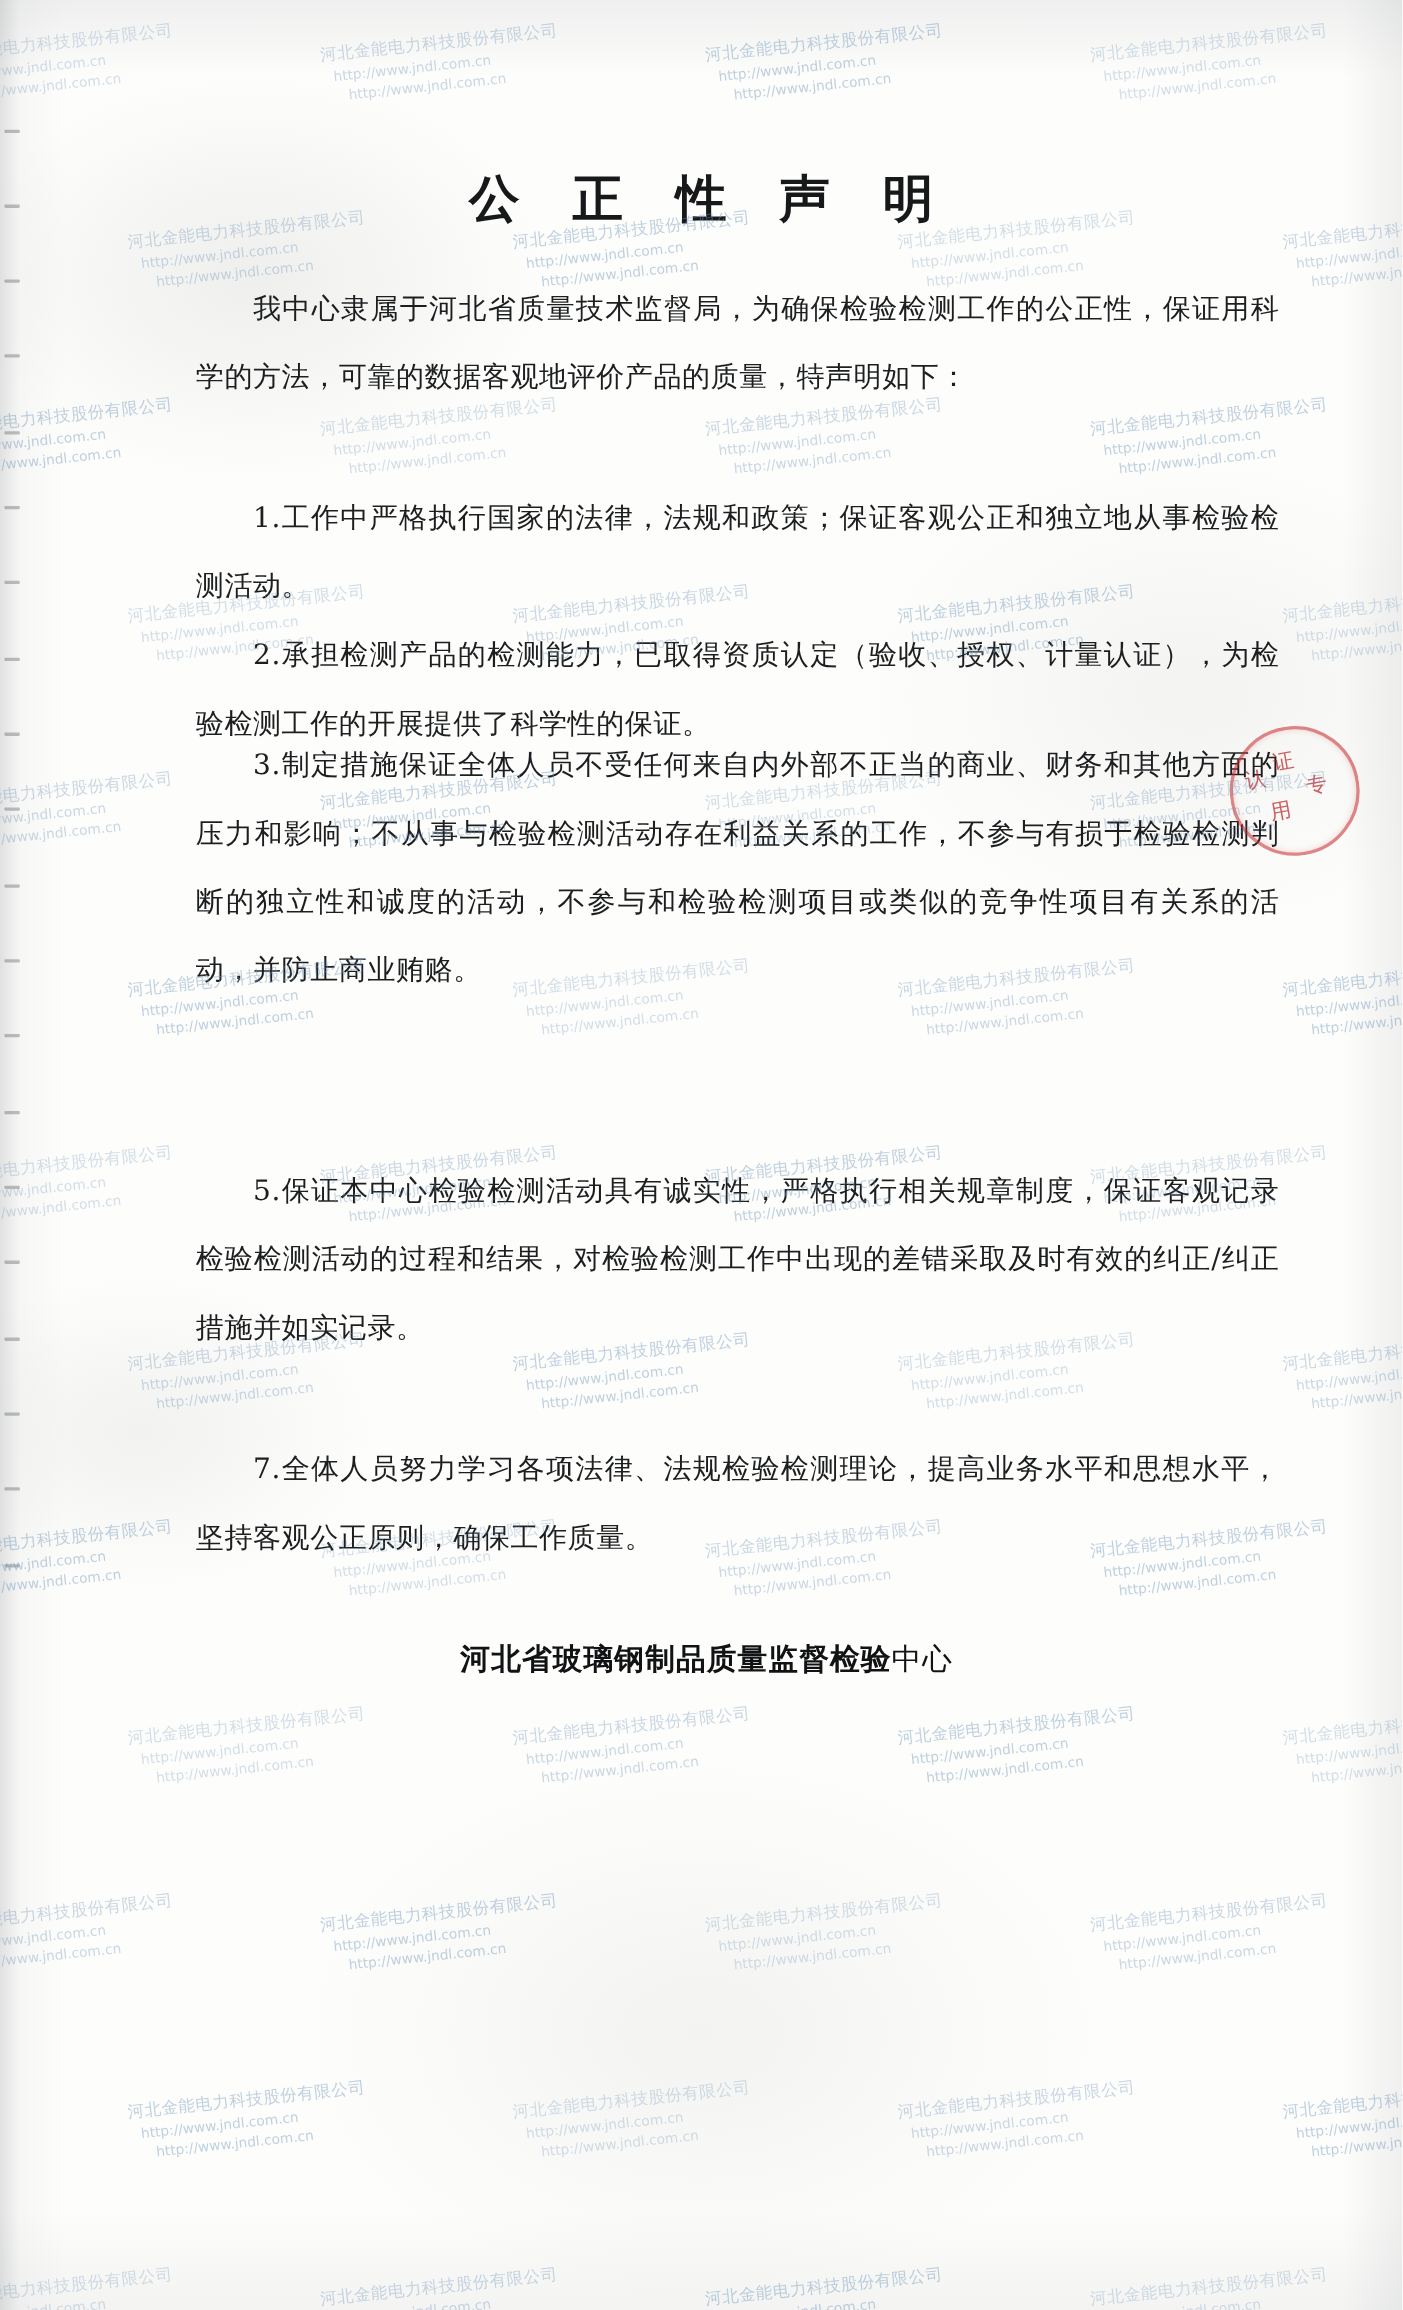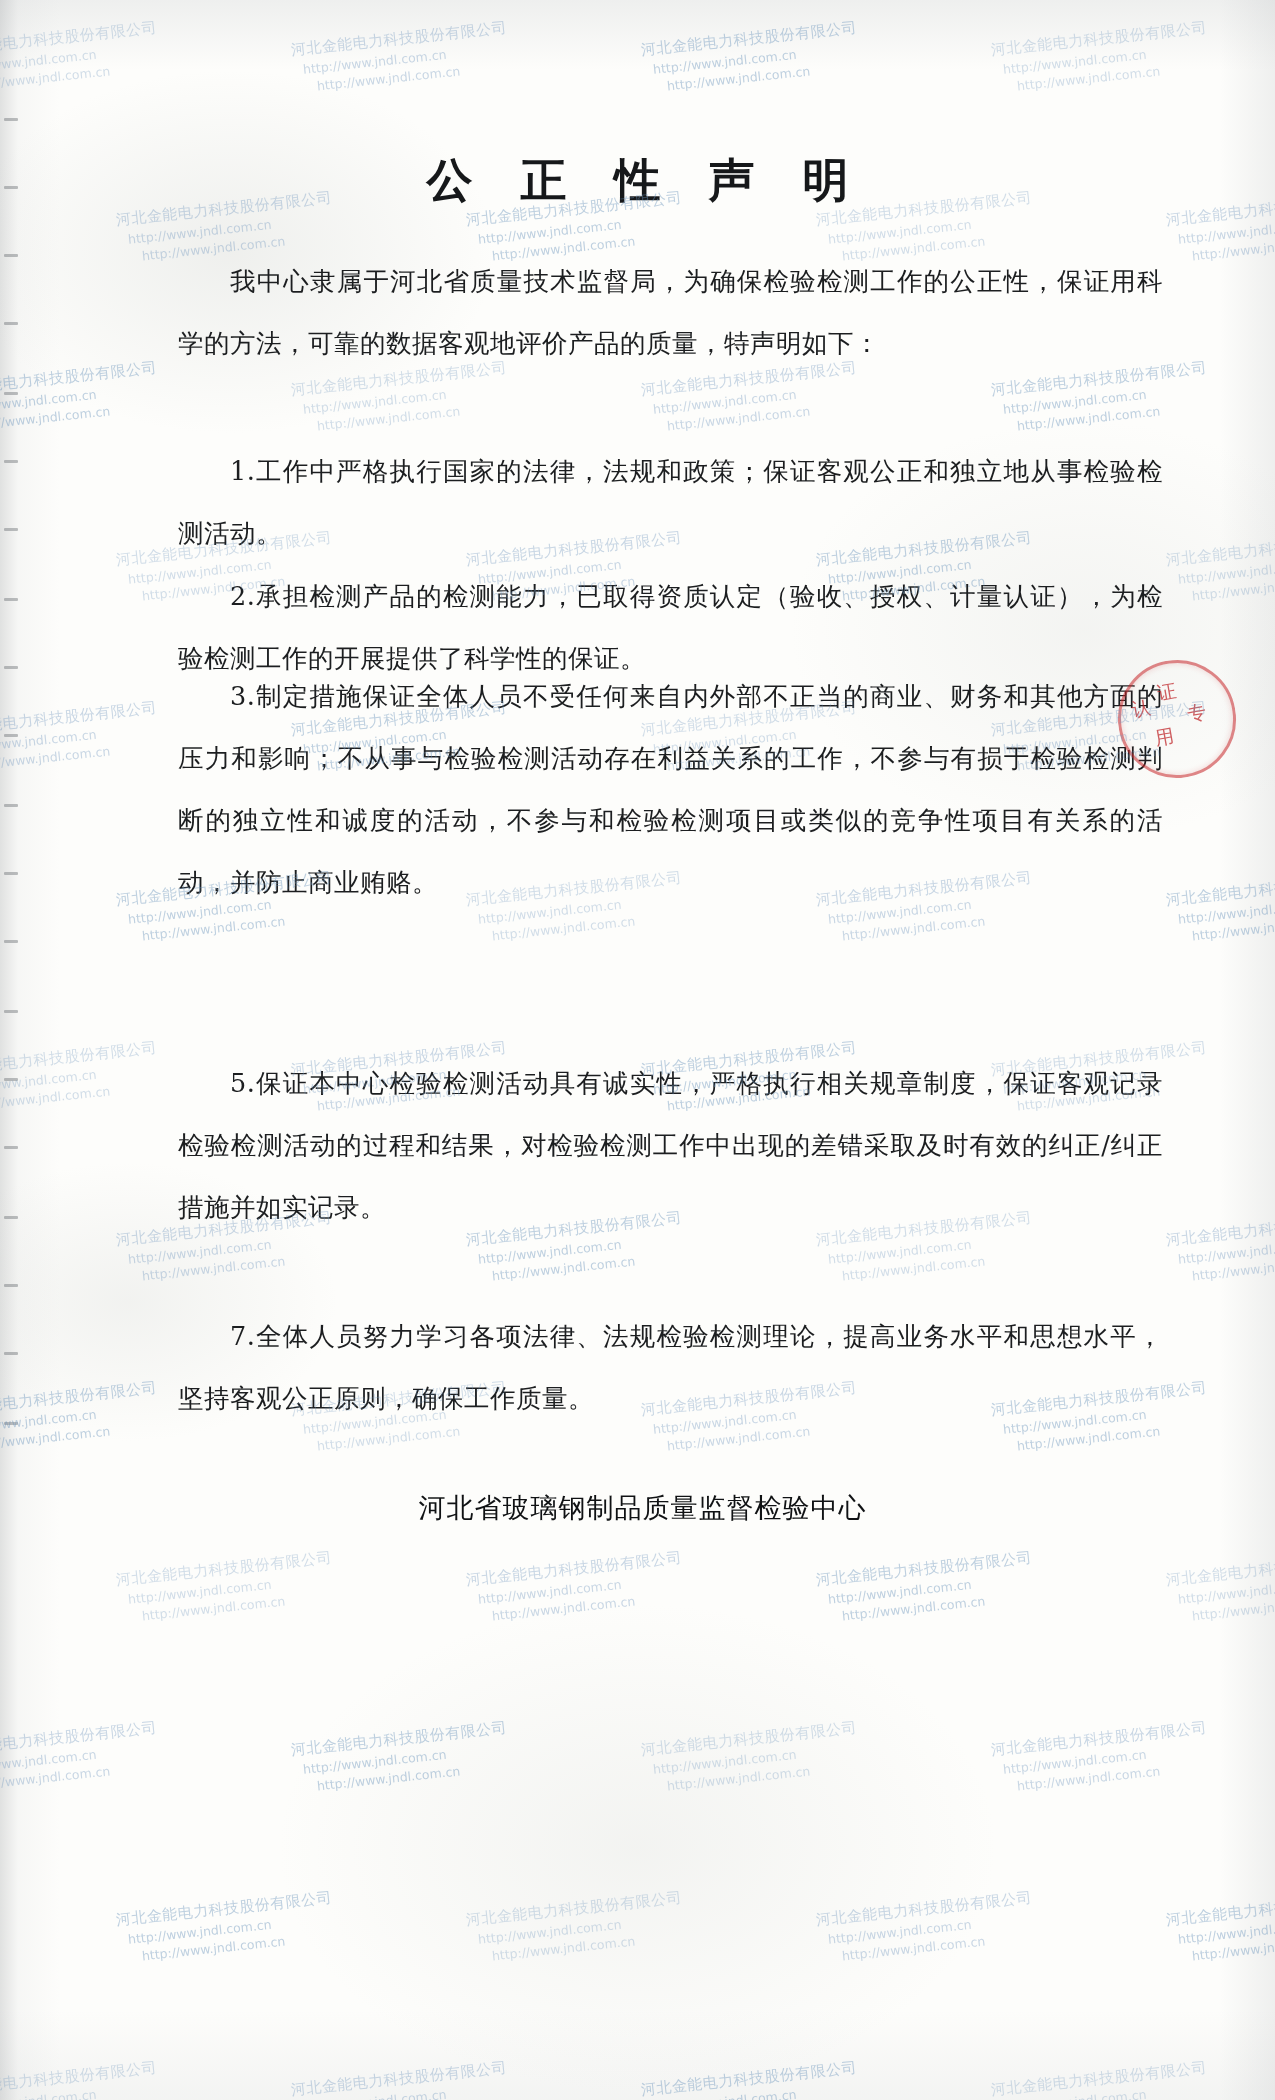--- a/index.html
+++ b/index.html
@@ -90,21 +90,21 @@
   .signature {
     position: absolute;
     left: 150px;
     width: 985px;
     text-align: center;
     font-family: "DejaVu Serif", "Liberation Serif", serif;
     font-size: 27px;
     color: #101214;
     letter-spacing: 1px;
   }
-  .signature b { font-weight: 400; }
+  .signature b { font-weight: 700; }
 
   
   #seal {
     position: absolute;
     left: 1118px;
     top: 660px;
     width: 118px;
     height: 118px;
     pointer-events: none;
   }

